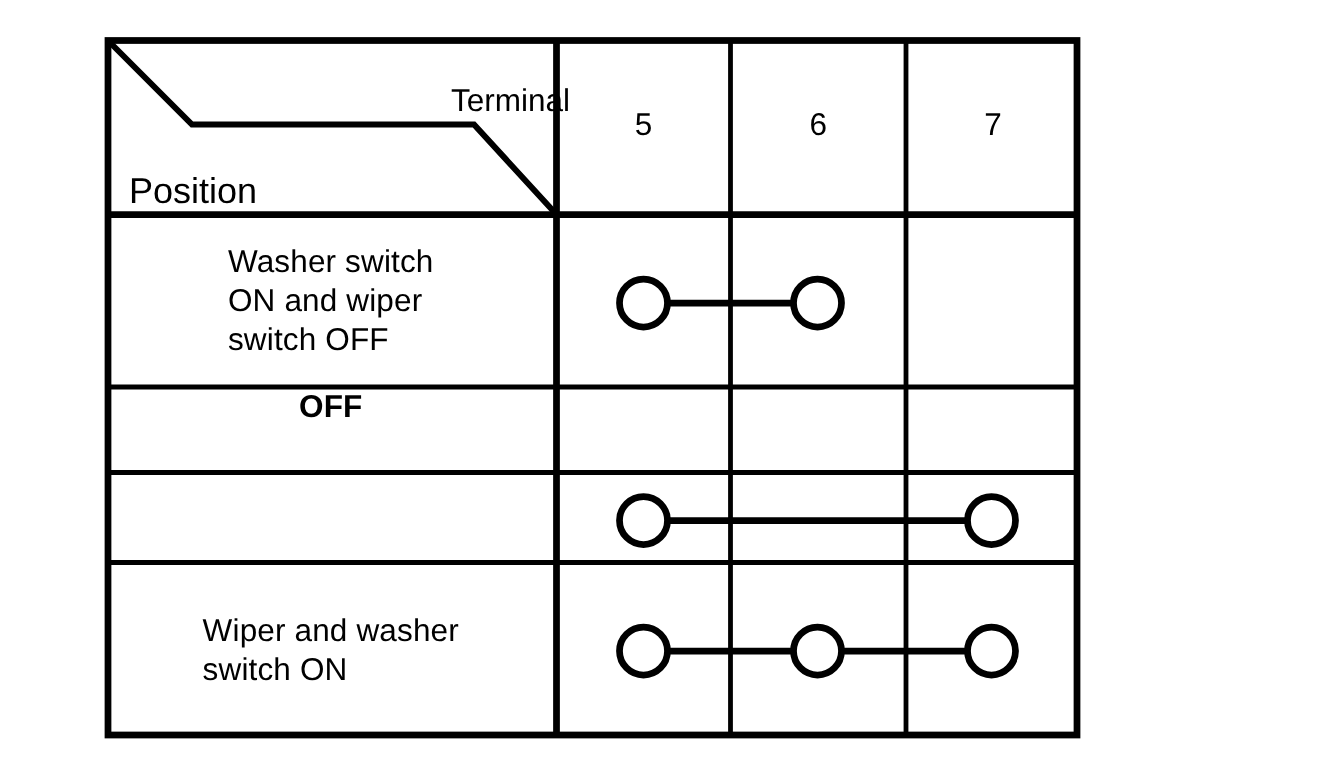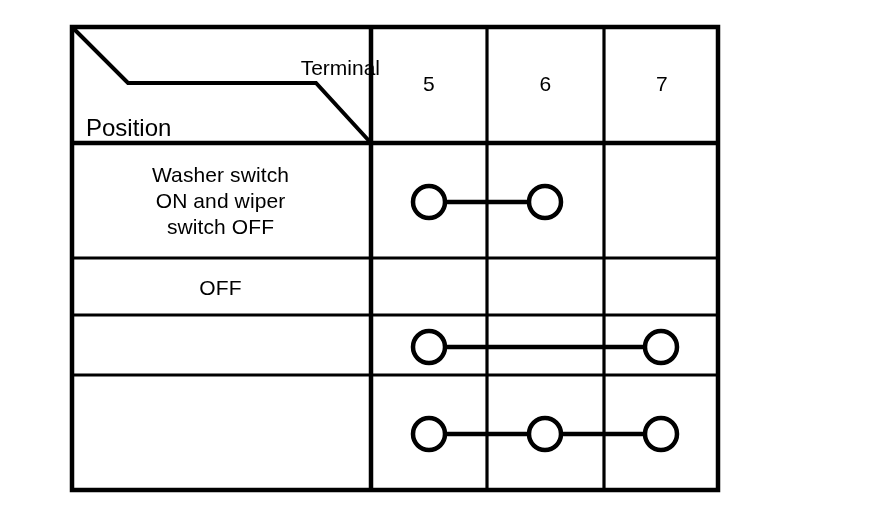--- a/index.html
+++ b/index.html
@@ -85,27 +85,27 @@
   .term-head.c5 { left: 301px; width: 116px; }
   .term-head.c6 { left: 417px; width: 117px; }
   .term-head.c7 { left: 534px; width: 116px; }
 
   
   .row-label {
     left: 0px;
     width: 301px;
   }
   .row-label.r1 { top: 118px;  height: 115px; }
-  .row-label.r2 { top: 234px;  height: 57px;  }
+  .row-label.r2 { top: 218px;  height: 57px; font-weight: bold;  }
   .row-label.r3 { top: 290px;  height: 60px;  }
   .row-label.r4 { top: 350px;  height: 117px; }
 
   .row-label .multi {
     display: inline-block;
-    text-align: center;
+    text-align: left;
   }
 </style>
 </head>
 <body>
 
 <div id="stage">
 
   <div class="table-wrap">
 
     <svg class="grid-svg" viewBox="0 0 650 467">
@@ -155,15 +155,19 @@
       <span class="multi">Washer switch
 ON and wiper
 switch OFF</span>
     </div>
 
     <div class="cell-text row-label r2">
       <span>OFF</span>
     </div>
 
 
+    <div class="cell-text row-label r4">
+      <span class="multi">Wiper and washer
+switch ON</span>
+    </div>
 
   </div>
 </div>
 
 </body></html>

